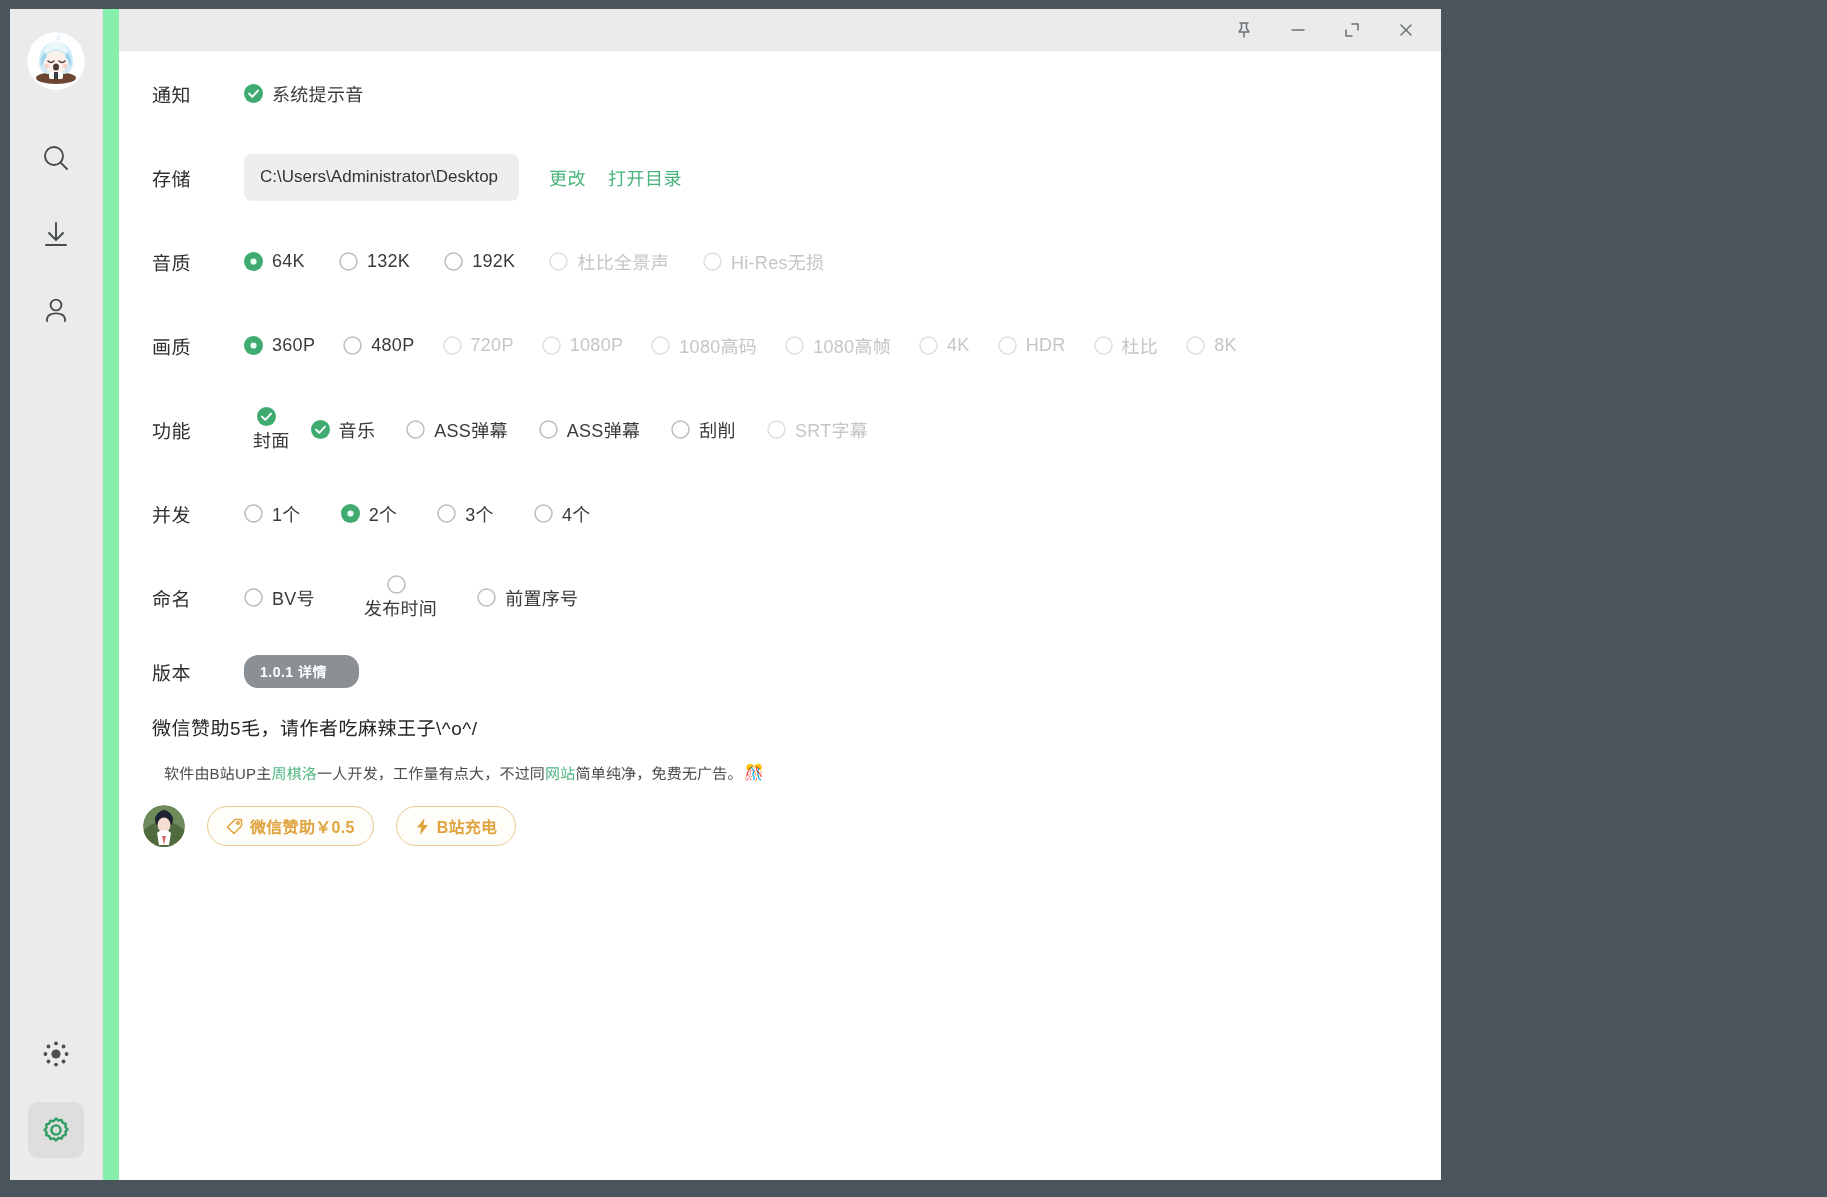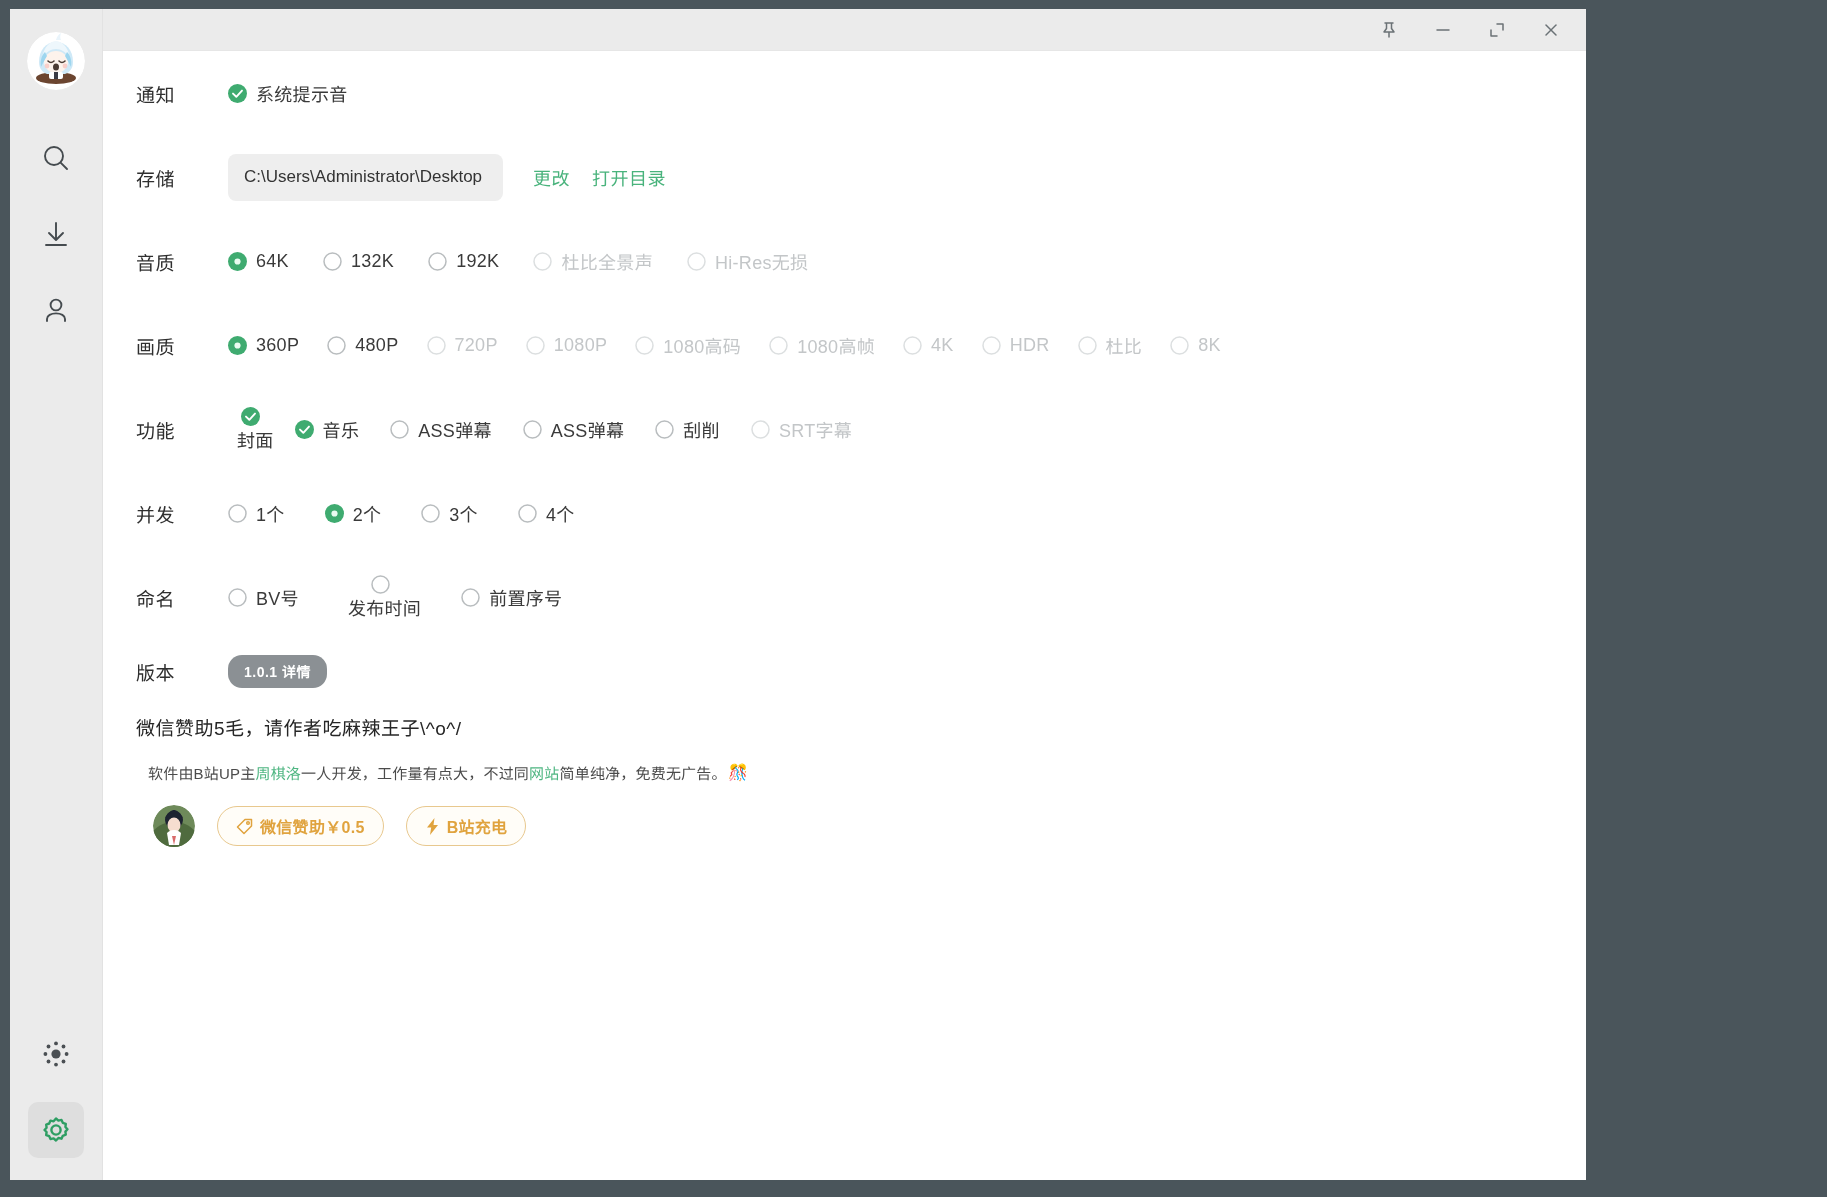--- a/index.html
+++ b/index.html
@@ -13,24 +13,25 @@
   .desktop {
     position: relative;
     width: 1827px; height: 1197px;
     background: #4a555b;
   }
 
   
   .window {
     position: absolute;
     left: 10px; top: 9px;
-    width: 1576px; height: 1171px;
+    width: 1431px; height: 1171px;
     background: #86efac;
     display: flex;
     overflow: hidden;
+    gap: 16px;
   }
 
   
   .sidebar {
     width: 93px;
     background: #ebebeb;
     display: flex;
     flex-direction: column;
     align-items: center;
     flex: 0 0 93px;
@@ -157,21 +158,21 @@
   }
   .link-btn.second { margin-left: 22px; }
 
   
   .ver-badge {
     background: #8b9094;
     color: #ffffff;
     border-radius: 14px;
     font-size: 14px;
     font-weight: bold;
-    padding: 6px 16px 7px 16px;
+    padding: 6px 32px 7px 16px;
     letter-spacing: 0.5px;
     cursor: pointer;
     display: inline-block;
     text-align: center;
   }
 
   .sponsor-title {
     padding-left: 33px;
     font-size: 19px;
     color: #262626;
@@ -184,21 +185,21 @@
     font-size: 15px;
     color: #4b4b4b;
     letter-spacing: 0.2px;
     display: flex;
     align-items: center;
   }
   .sponsor-desc .green { color: #4fb682; cursor: pointer; }
   .emoji { font-size: 16px; margin-left: 2px; }
 
   .sponsor-row {
-    padding-left: 50px;
+    padding-left: 24px;
     margin-top: 22px;
     display: flex;
     align-items: center;
   }
   .mini-avatar {
     width: 42px; height: 42px;
     border-radius: 50%;
     overflow: hidden;
     flex: 0 0 42px;
   }

